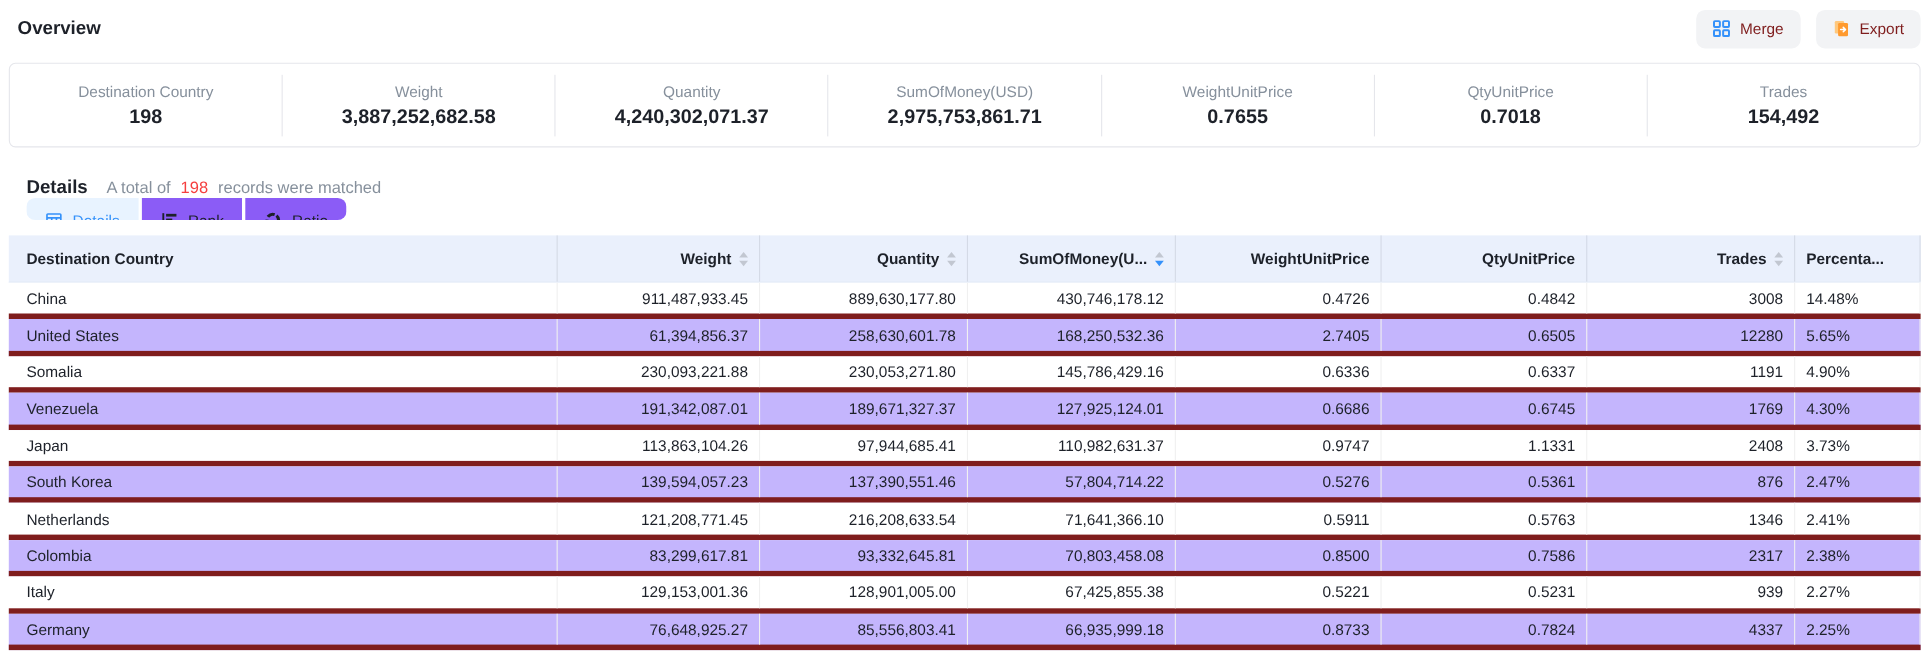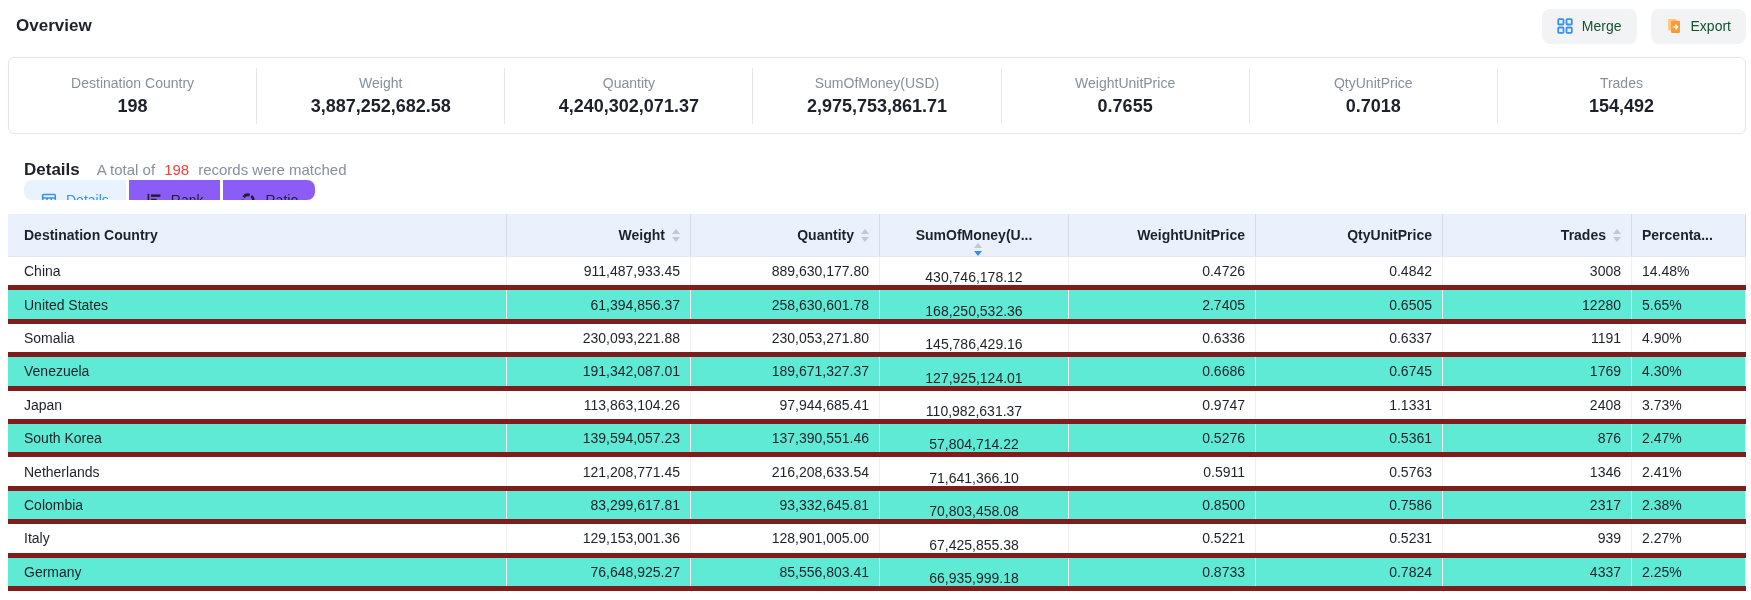--- a/index.html
+++ b/index.html
@@ -9,21 +9,21 @@
     background: #ffffff; color: #1d2129;
     font-family: "Liberation Sans", sans-serif;
   }
   
   .topbar { display: flex; justify-content: space-between; align-items: center; padding: 8px 5px 0 16px; height: 44px; }
   .page-title { font-size: 17px; font-weight: bold; margin: 0; color: #1d2129; }
   .topbar-actions { display: flex; gap: 14px; }
   .btn {
     display: inline-flex; align-items: center; gap: 9px;
     background: #f2f3f5; border: none; border-radius: 8px;
-    height: 35px; padding: 0 15px; font-size: 14px; color: #14532d;
+    height: 35px; padding: 0 15px; font-size: 14px; color: #7f1d1d;
     font-family: inherit; cursor: pointer;
   }
   .btn .ic { display: inline-flex; }
   
   .stats-card {
     margin: 13px 5px 0 8px; height: 77px;
     border: 1px solid #e5e6eb; border-radius: 6px;
     display: flex; align-items: center;
   }
   .stat { flex: 1; height: 56px; display: flex; flex-direction: column; align-items: center; justify-content: center; gap: 7px; }
@@ -46,27 +46,27 @@
   .seg .ic { display: inline-flex; }
   
   .table { margin: 0 5px 0 8px; }
   .thead { display: flex; background: #eaf0fc; height: 43px; border-bottom: 1px solid #e2e8f5; }
   .th {
     display: flex; align-items: center; padding: 0 10px;
     font-size: 14px; font-weight: bold; color: #1d2129;
     border-right: 1px solid #d4dae6;
   }
   .tr { display: flex; height: 33.4px; background: #ffffff; border-bottom: 5px solid #7f1d1d; }
-  .tr.alt { background: #5eead4; }
+  .tr.alt { background: #c4b5fd; }
   .td { display: flex; align-items: center; padding: 0 10px; font-size: 14px; color: #1d2129; border-right: 1px solid #f0f0f0; }
   .right { justify-content: flex-end; text-align: right; }
   .c0 { width: 499px; padding-left: 16px; }
   .c1 { width: 184px; }
   .c2 { width: 189px; }
-  .c3 { width: 189px; flex-direction: column; }
+  .c3 { width: 189px; }
   .c4 { width: 187px; }
   .c5 { width: 187px; }
   .c6 { width: 189px; }
   .c7 { flex: 1; }
   
   .sorter { display: inline-flex; flex-direction: column; gap: 3px; margin-left: 7px; }
   .sorter i { display: block; width: 0; height: 0; border-left: 4.5px solid transparent; border-right: 4.5px solid transparent; }
   .sorter .cu { border-bottom: 5.5px solid #c2c7d1; }
   .sorter .cd { border-top: 5.5px solid #c2c7d1; }
   .sorter .cd.on { border-top-color: #3491fa; }

